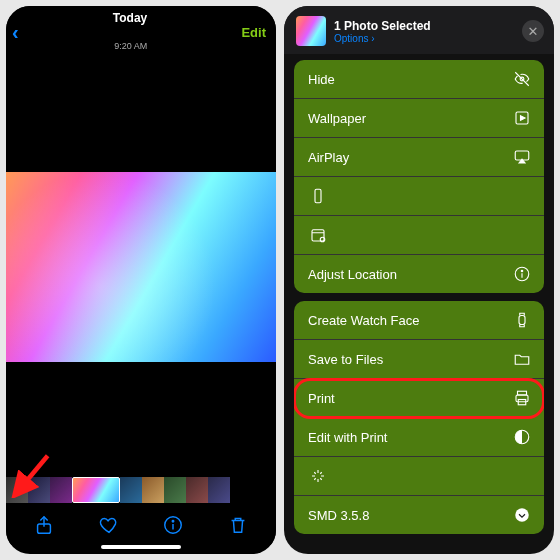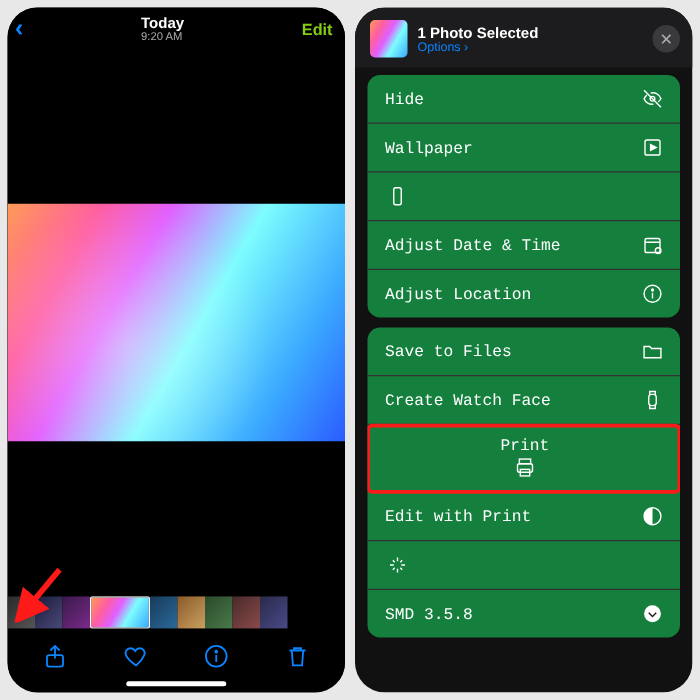--- a/index.html
+++ b/index.html
@@ -23,23 +23,23 @@
   }
   
   .nav-top {
     display: flex;
     align-items: center;
     justify-content: space-between;
     padding: 6px 10px 4px 6px;
     background: #000;
   }
   .nav-back { color: #0a84ff; font-size: 20px; font-weight: 600; }
-  .nav-title { text-align: left; color: #fff; line-height: 1.1; }
+  .nav-title { text-align: right; color: #fff; line-height: 1.1; }
   .nav-title .t1 { font-size: 12px; font-weight: 600; display: block; }
-  .nav-title .t2 { font-size: 9px; color: #aaa; display: block; }
+  .nav-title .t2 { font-size: 9px; color: #aaa; display: block; margin-top: 17px; }
   .nav-edit { color: #84cc16; font-size: 13px; font-weight: 600; }
   .photo-area {
     flex: 1;
     display: flex;
     align-items: center;
     justify-content: center;
     background: #000;
   }
   .gradient-photo {
     width: 100%;
@@ -91,31 +91,31 @@
   .sh-text .l1 { color:#fff; font-size:12px; font-weight:600; }
   .sh-text .l2 { color:#0a84ff; font-size:10px; }
   .sh-close {
     margin-left:auto;
     width:22px; height:22px; border-radius:11px;
     background:#3a3a3c; color:#aaa;
     display:flex; align-items:center; justify-content:center;
     font-size:13px;
   }
   .action-list { flex:1; overflow:hidden; display:flex; flex-direction:column; padding:6px 10px 0;}
-  .group { background:#15803d; border-radius:10px; margin-bottom:8px; overflow:hidden;font-family:Liberation Mono, monospace;}
+  .group { background:#4d7c0f; border-radius:10px; margin-bottom:8px; overflow:hidden;}
   .action-row {
     display:flex; align-items:center; justify-content:space-between;
     padding:9px 12px 9px 14px;
     border-bottom: 0.5px solid #333;
     color:#fff; font-size:13px;
   }
   .group .action-row:last-child { border-bottom:none;justify-content:space-between; }
   .action-row .ic { width:20px; height:20px; display:flex; align-items:center; justify-content:center;}
   .action-row .ic svg { width:18px; height:18px; stroke:#fff; fill:none; stroke-width:1.5;}
-  .highlight { outline: 3px solid #ff1a1a; outline-offset:-2px; border-radius:4px;flex-direction:column;}
+  .highlight { outline: 3px solid #ff1a1a; outline-offset:-2px; border-radius:16px;}
 </style>
 </head>
 <body>
 
 <div class="phone">
   <div class="nav-top">
     <span class="nav-back">‹</span>
     <span class="nav-title">
       <span class="t1">Today</span>
       <span class="t2">9:20 AM</span>
@@ -201,28 +201,36 @@
           <div class="action-row">
             <span>Wallpaper</span>
             <span class="ic">
               <svg viewBox="0 0 24 24">
                 <rect x="4" y="4" width="16" height="16" rx="2"></rect>
                 <path d="M10 9l6 3-6 3z" fill="#fff"></path>
               </svg>
             </span>
           </div>
           <div class="action-row">
+            <span>AirPlay</span>
+            <span class="ic">
+              <svg viewBox="0 0 24 24">
+                <rect x="3" y="4" width="18" height="12" rx="2"></rect>
+                <path d="M8 20l4-5 4 5z" fill="#fff"></path>
+              </svg>
+            </span>
+          </div>
+          <div class="action-row">
             <span class="ic">
               <svg viewBox="0 0 24 24">
                 <rect x="8" y="3" width="8" height="18" rx="2"></rect>
               </svg>
             </span>
           </div>
           <div class="action-row">
-            <span>Adjust Date &amp; Time</span>
             <span class="ic">
               <svg viewBox="0 0 24 24">
                 <rect x="4" y="5" width="16" height="15" rx="2"></rect>
                 <path d="M4 9h16"></path>
                 <circle cx="18" cy="18" r="3"></circle>
               </svg>
             </span>
           </div>
           <div class="action-row">
             <span>Adjust Location</span>
@@ -230,33 +238,33 @@
               <svg viewBox="0 0 24 24">
                 <circle cx="12" cy="12" r="9"></circle>
                 <circle cx="12" cy="8" r="1" fill="#fff"></circle>
                 <path d="M12 11v6"></path>
               </svg>
             </span>
           </div>
         </div>
         <div class="group">
           <div class="action-row">
-            <span>Save to Files</span>
-            <span class="ic">
-              <svg viewBox="0 0 24 24">
-                <path d="M3 7h6l2 2h10v10H3z"></path>
-              </svg>
-            </span>
-          </div>
-          <div class="action-row">
             <span>Create Watch Face</span>
             <span class="ic">
               <svg viewBox="0 0 24 24">
                 <rect x="8" y="6" width="8" height="12" rx="3"></rect>
                 <path d="M9 6V3h6v3M9 18v3h6v-3"></path>
+              </svg>
+            </span>
+          </div>
+          <div class="action-row">
+            <span>Save to Files</span>
+            <span class="ic">
+              <svg viewBox="0 0 24 24">
+                <path d="M3 7h6l2 2h10v10H3z"></path>
               </svg>
             </span>
           </div>
           <div class="action-row highlight">
             <span>Print</span>
             <span class="ic">
               <svg viewBox="0 0 24 24">
                 <rect x="6" y="3" width="12" height="5"></rect>
                 <rect x="4" y="8" width="16" height="9" rx="2"></rect>
                 <rect x="7" y="14" width="10" height="7"></rect>

